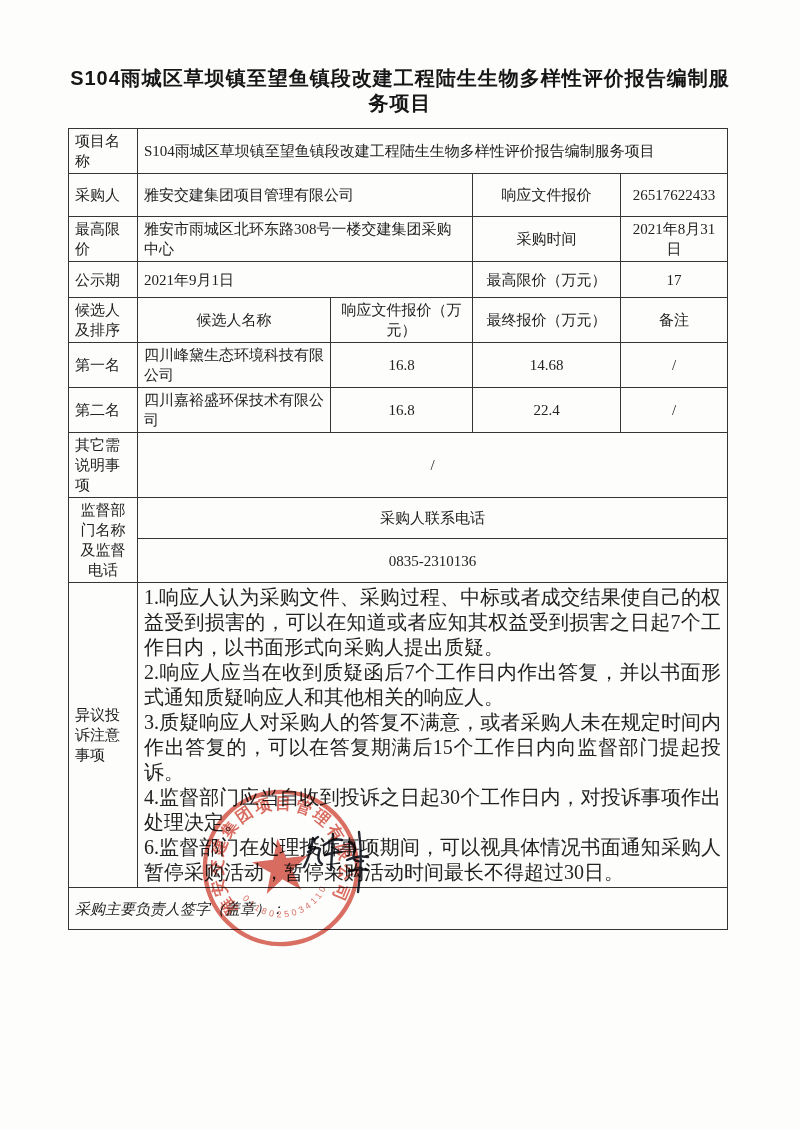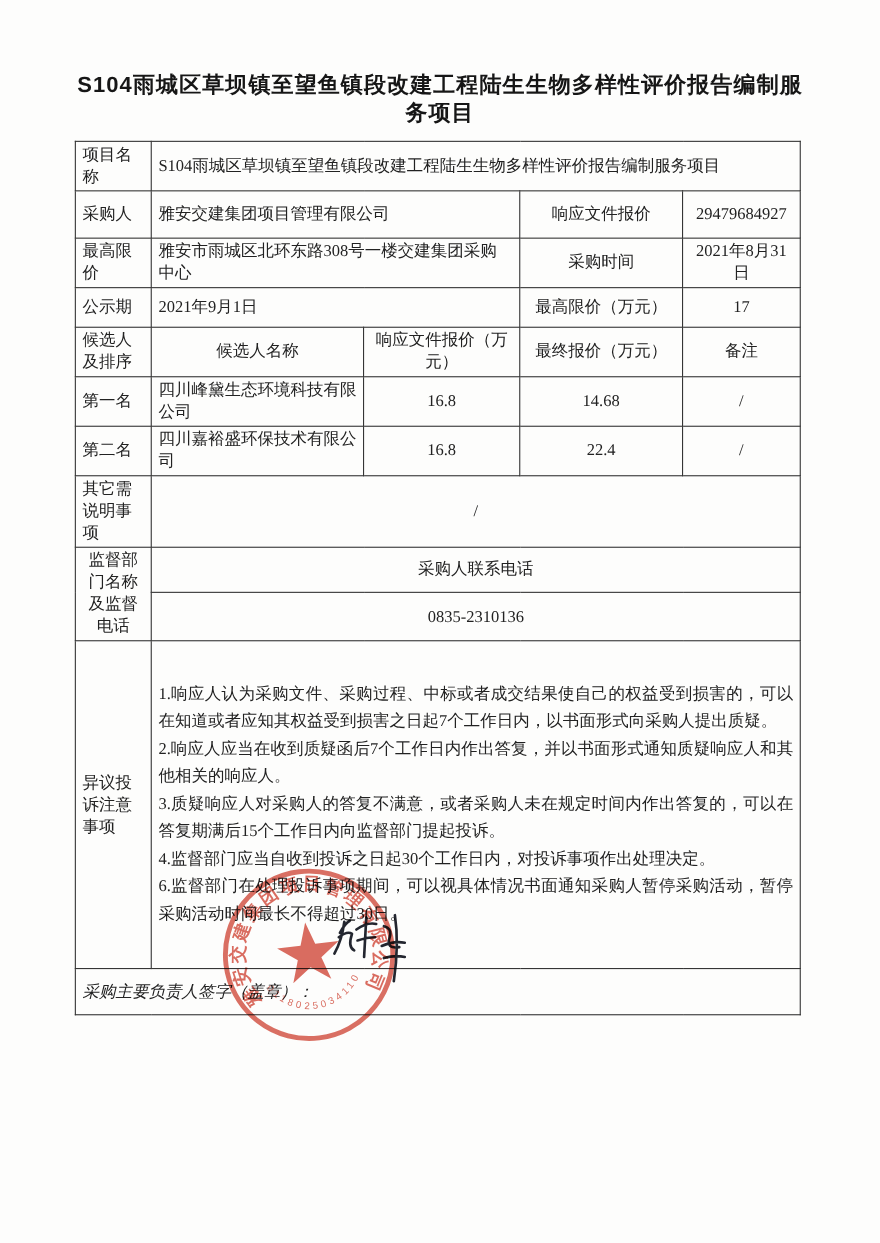--- a/index.html
+++ b/index.html
@@ -22,21 +22,21 @@
   .doc-table td {
     border:1px solid #353535;
     font-size:15px; line-height:20px;
     padding:2px 6px; vertical-align:middle;
     color:#222; word-break:break-all;
   }
   .lbl { text-align:left; padding:2px 3px 2px 5px; }
   .c   { text-align:center; }
   .l   { text-align:left; padding-left:8px; }
   .complaint-cell { padding:6px 8px 6px 7px; }
-  .complaint-cell .cl { font-size:15px; line-height:25px; text-align:justify; }
+  .complaint-cell .cl { font-size:20px; line-height:25px; text-align:justify; }
   .sig-cell { padding-left:4px; font-size:15px;font-style:italic; }
 
   
   .stamp {
     position:absolute; left:197px; top:784px; width:168px; height:168px;
     transform:rotate(-7deg);
     mix-blend-mode:multiply; opacity:.88;
   }
   
   .signature {
@@ -63,21 +63,21 @@
     <tbody>
         <tr style="height:40px">
       <td class="lbl">项目名称</td>
       <td class="l" colspan="4">S104雨城区草坝镇至望鱼镇段改建工程陆生生物多样性评价报告编制服务项目</td>
     </tr>
 
     <tr style="height:43px">
       <td class="lbl">采购人</td>
       <td class="l" colspan="2">雅安交建集团项目管理有限公司</td>
       <td class="c">响应文件报价</td>
-      <td class="c">29479684927</td>
+      <td class="c">26517622433</td>
     </tr>
 
     <tr style="height:45px">
       <td class="lbl">最高限价</td>
       <td class="l" colspan="2">雅安市雨城区北环东路308号一楼交建集团采购中心</td>
       <td class="c">采购时间</td>
       <td class="c">2021年8月31日</td>
     </tr>
 
     <tr style="height:36px">

